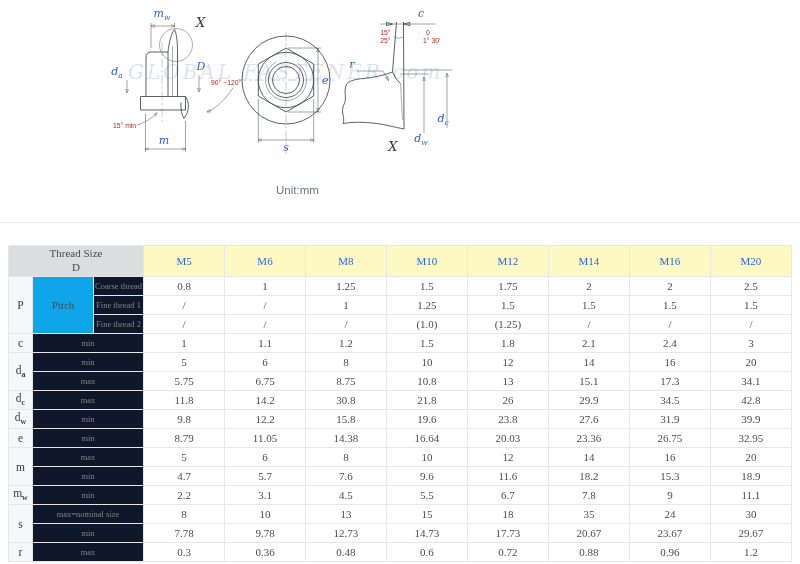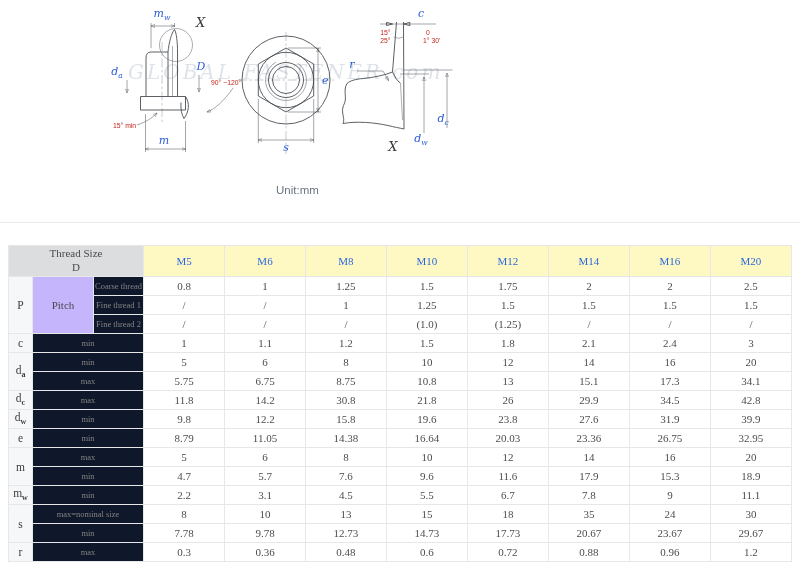--- a/index.html
+++ b/index.html
@@ -24,21 +24,21 @@
   
   .spec{position:absolute;left:8px;top:237px;width:784px;border-collapse:collapse;
         table-layout:fixed;font-family:Liberation Serif, serif;margin-top:8px;}
   .spec th,.spec td{border:1px solid #e5e7e9;text-align:center;vertical-align:middle;
         padding:0;font-weight:normal;}
   .spec td{height:18px;background:#fff;color:#4d4d4d;font-size:11px;}
   .corner{background:#dcdddf;color:#4a4a4a;font-weight:bold;font-size:11px;height:30px;line-height:1.25;}
   .colh{background:#fef9c3;color:#2d68de;font-weight:bold;font-size:11px;height:30px;cursor:pointer;}
   .sym{background:#f6f7f9;color:#3c3c3c;font-weight:bold;font-size:11.5px;}
   .sym sub{font-size:8px;font-weight:bold;}
-  .mid{background:#c4b5fd;color:#4a4a4a;font-size:11px;}
+  .mid{background:#0ea5e9;color:#4a4a4a;font-size:11px;}
   .sublb{background:#0f172a;color:#828282;font-size:8.5px;height:18px;}
 </style>
 </head>
 <body>
 
 <div class="page">
 
   <div class="watermark">GLOBAL FASTENER.com</div>
 
   <div class="drawings">
@@ -307,21 +307,21 @@
           <td>16</td>
           <td>20</td>
         </tr>
         <tr>
           <th class="sublb" colspan="2">min</th>
           <td>4.7</td>
           <td>5.7</td>
           <td>7.6</td>
           <td>9.6</td>
           <td>11.6</td>
-          <td>17.9</td>
+          <td>18.2</td>
           <td>15.3</td>
           <td>18.9</td>
         </tr>
         <tr>
           <th class="sym" rowspan="1">m<sub>w</sub></th>
           <th class="sublb" colspan="2">min</th>
           <td>2.2</td>
           <td>3.1</td>
           <td>4.5</td>
           <td>5.5</td>

